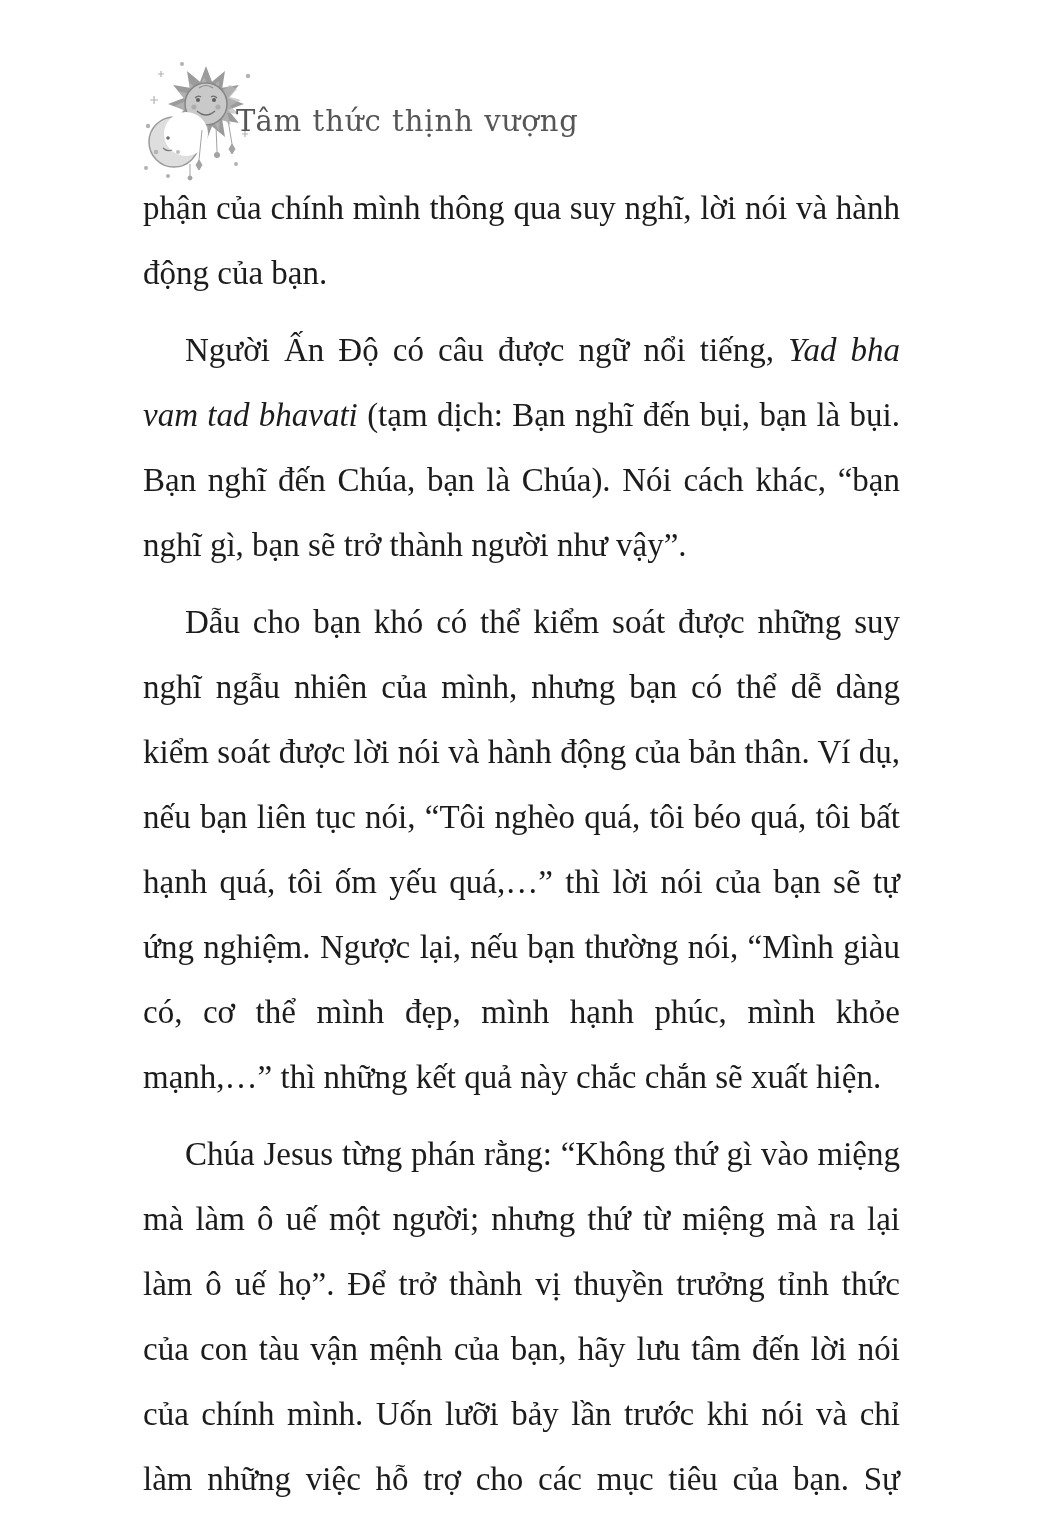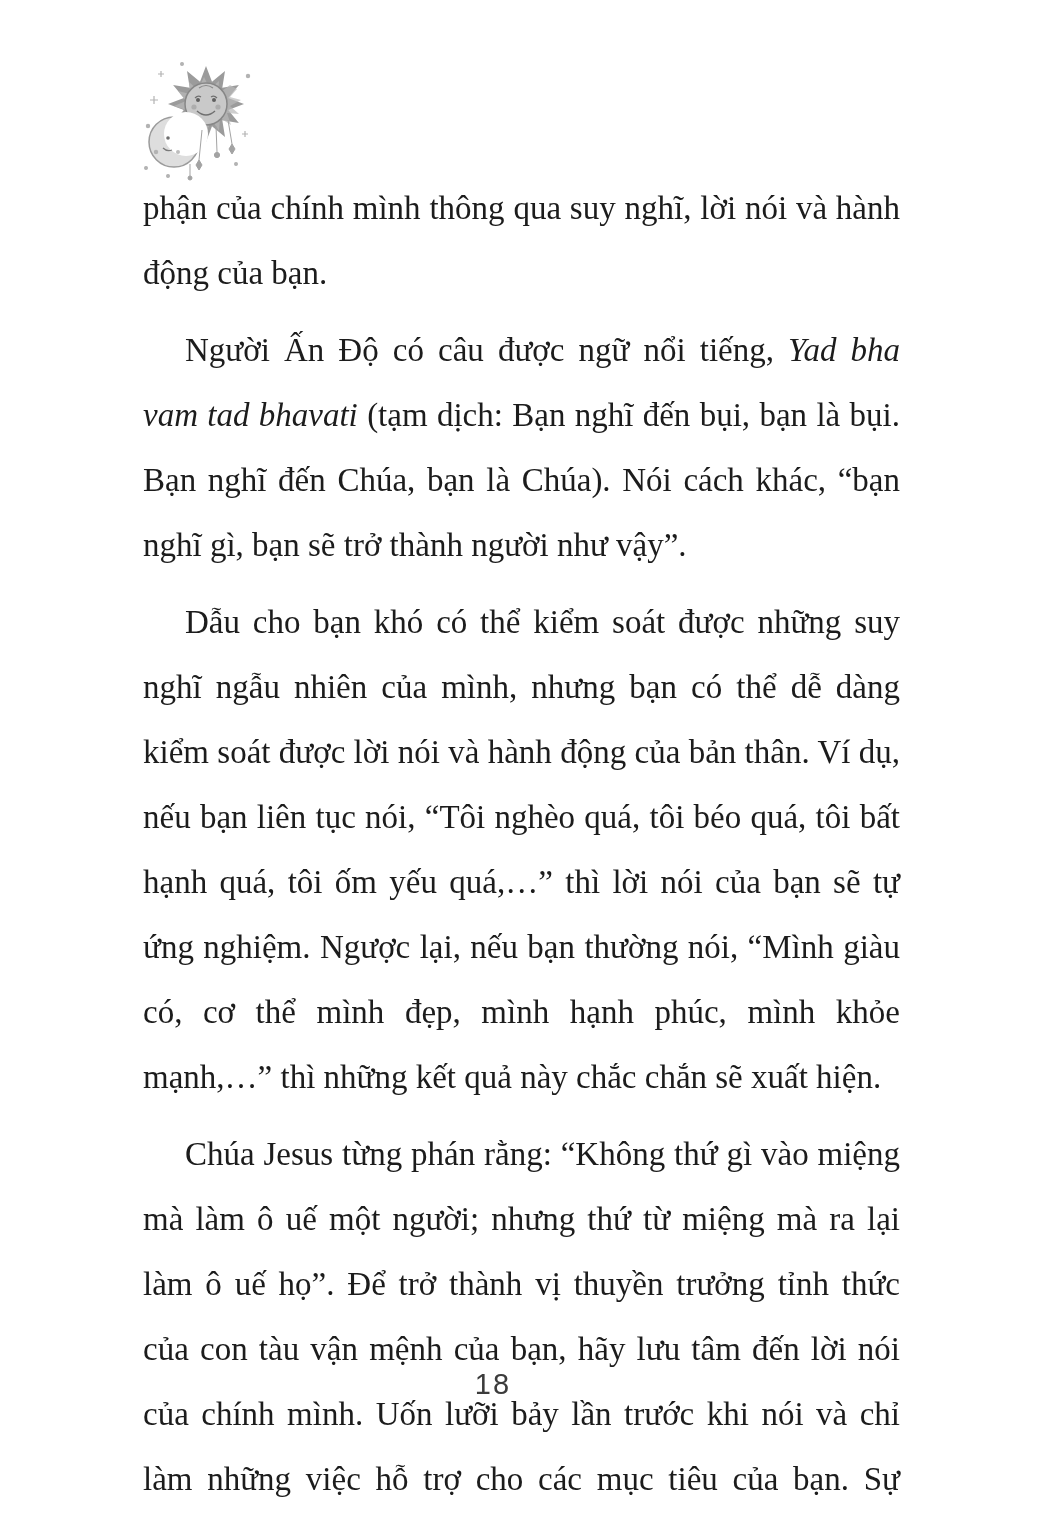--- a/index.html
+++ b/index.html
@@ -125,26 +125,24 @@
         <path d="M104,78 h6 M107,75 v6" fill="none"></path>
         <circle cx="10" cy="70" r="1.6"></circle>
         <circle cx="18" cy="96" r="1.6"></circle>
         <circle cx="8" cy="112" r="1.4"></circle>
         <circle cx="30" cy="120" r="1.4"></circle>
         <circle cx="98" cy="108" r="1.4"></circle>
         <circle cx="110" cy="20" r="1.6"></circle>
         <circle cx="44" cy="8" r="1.4"></circle>
       </g>
     </svg>
+    <div class="running-head">Tâm thức thịnh vượng</div>
   </div>
 
   <div class="page-body">
     <p class="no-indent"><span>phận của chính mình thông qua suy nghĩ, lời nói và hành động của bạn.</span></p>
     <p><span>Người Ấn Độ có câu được ngữ nổi tiếng, </span><em>Yad bha vam tad bhavati</em><span> (tạm dịch: Bạn nghĩ đến bụi, bạn là bụi. Bạn nghĩ đến Chúa, bạn là Chúa). Nói cách khác, “bạn nghĩ gì, bạn sẽ trở thành người như vậy”.</span></p>
     <p><span>Dẫu cho bạn khó có thể kiểm soát được những suy nghĩ ngẫu nhiên của mình, nhưng bạn có thể dễ dàng kiểm soát được lời nói và hành động của bản thân. Ví dụ, nếu bạn liên tục nói, “Tôi nghèo quá, tôi béo quá, tôi bất hạnh quá, tôi ốm yếu quá,…” thì lời nói của bạn sẽ tự ứng nghiệm. Ngược lại, nếu bạn thường nói, “Mình giàu có, cơ thể mình đẹp, mình hạnh phúc, mình khỏe mạnh,…” thì những kết quả này chắc chắn sẽ xuất hiện.</span></p>
     <p><span>Chúa Jesus từng phán rằng: “Không thứ gì vào miệng mà làm ô uế một người; nhưng thứ từ miệng mà ra lại làm ô uế họ”. Để trở thành vị thuyền trưởng tỉnh thức của con tàu vận mệnh của bạn, hãy lưu tâm đến lời nói của chính mình. Uốn lưỡi bảy lần trước khi nói và chỉ làm những việc hỗ trợ cho các mục tiêu của bạn. Sự khẳng định có thể là đồng minh tốt nhất của bạn.</span></p>
   </div>
 
-  <div class="page-footer">
-    <span class="page-number">18</span>
-  </div>
 
 </div>
 
 </body></html>

